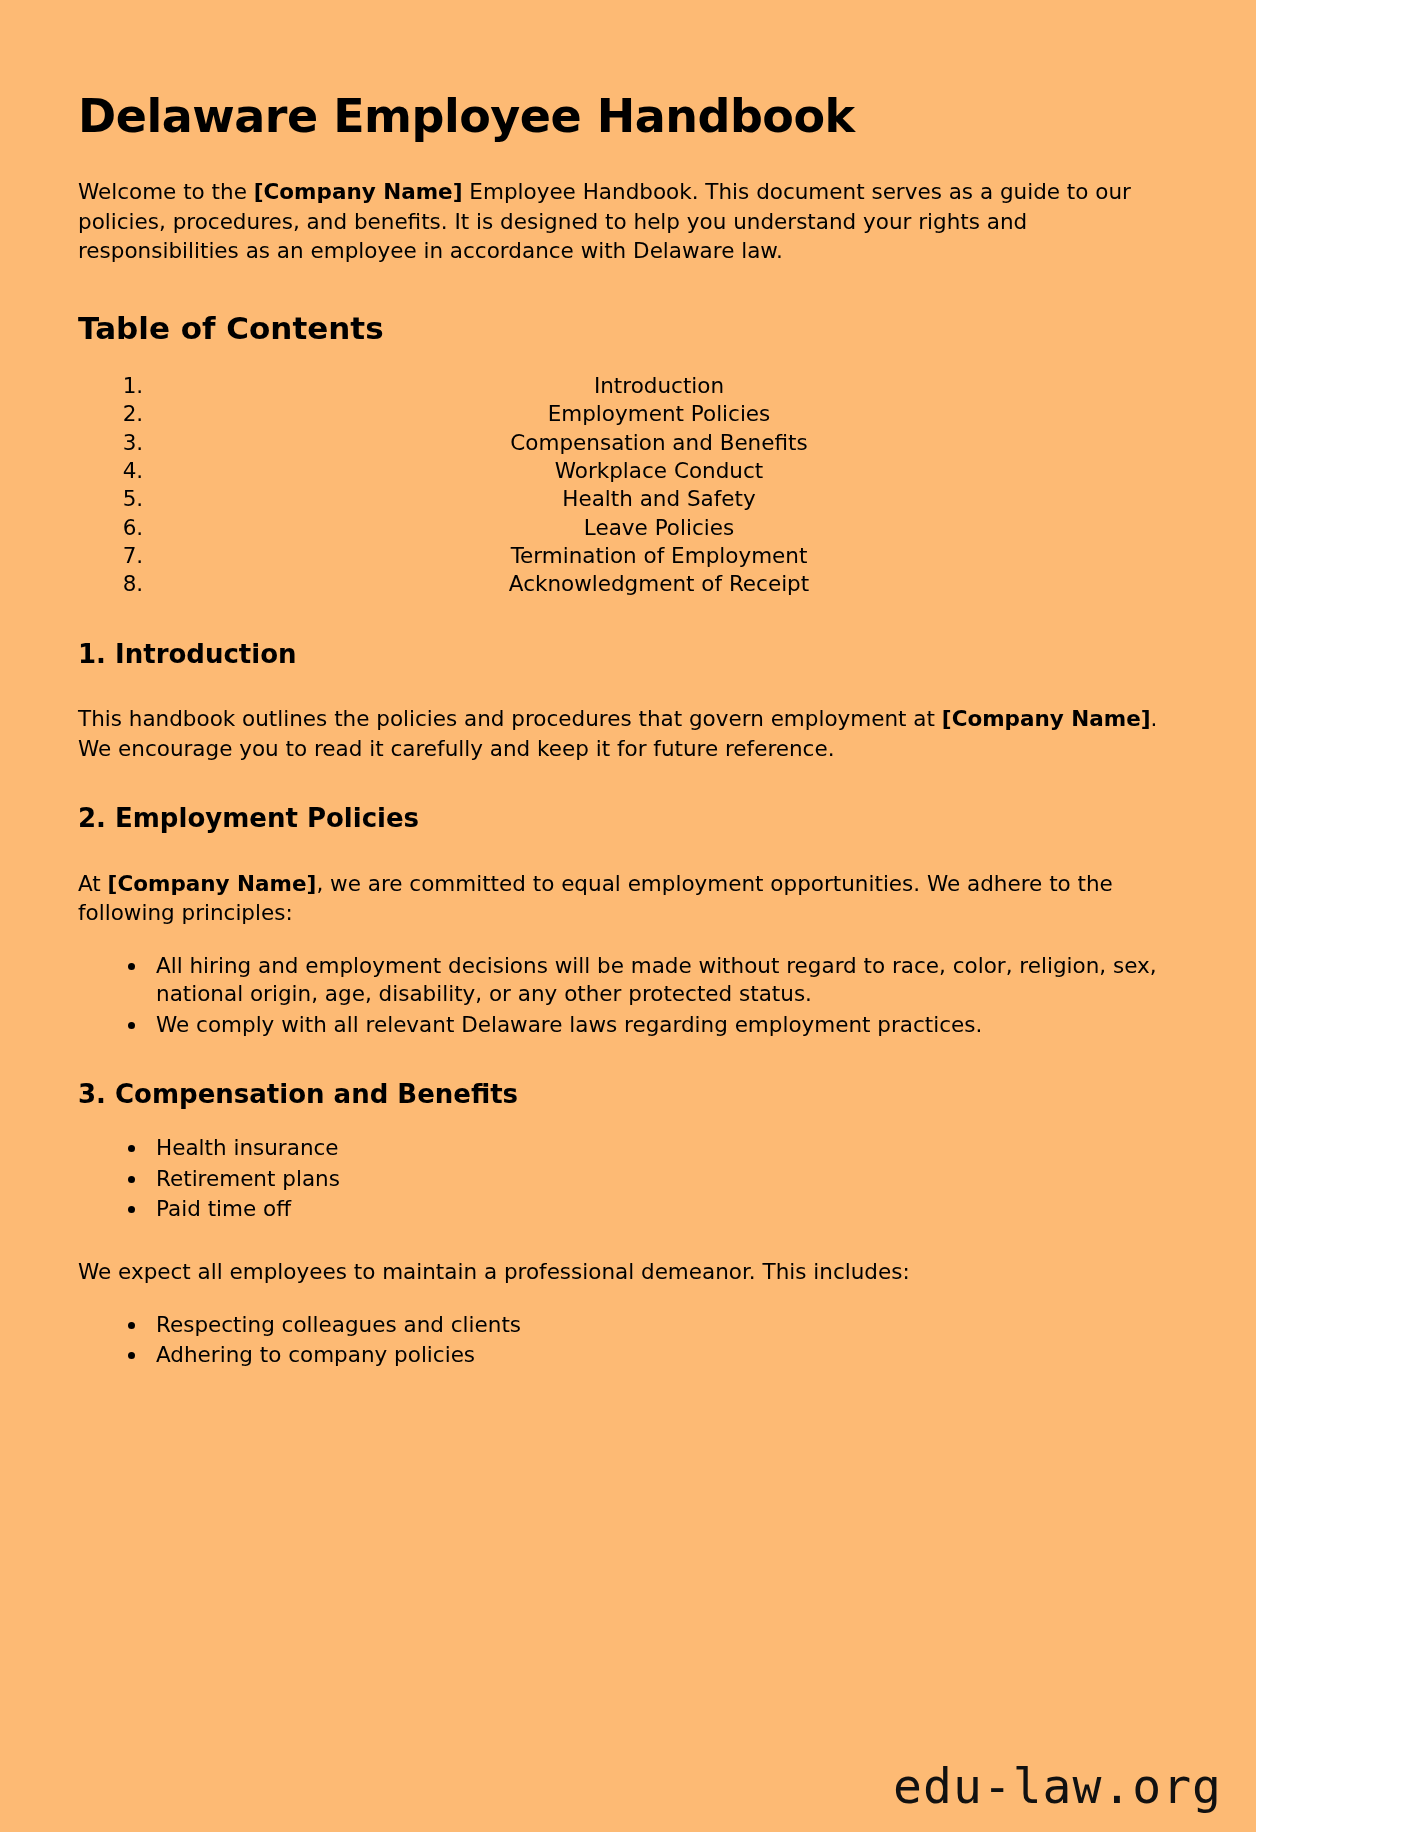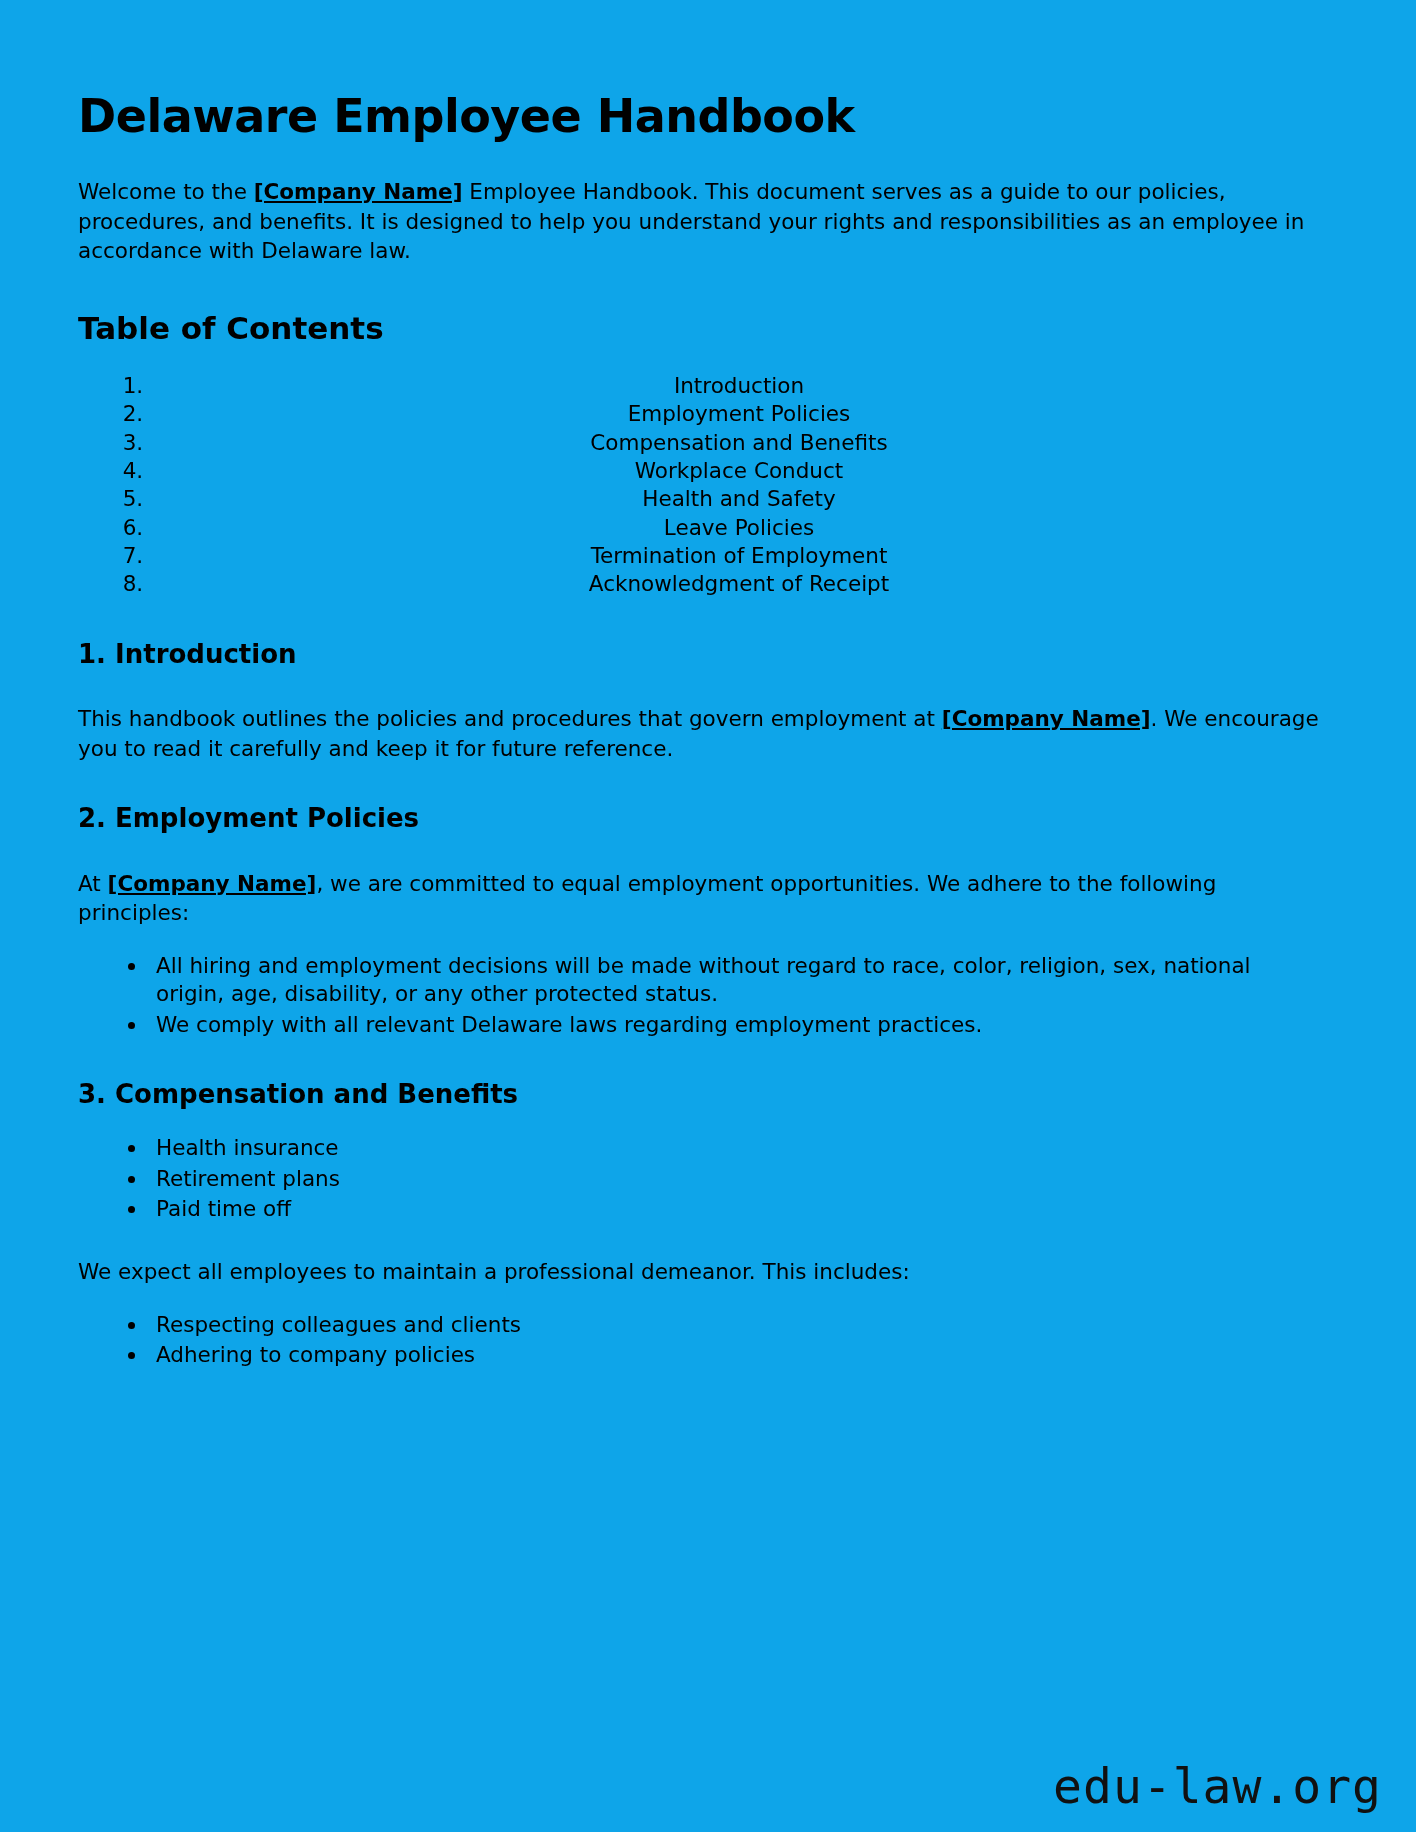--- a/index.html
+++ b/index.html
@@ -11,23 +11,23 @@
     width: 1416px;
     height: 1832px;
     font-family: "DejaVu Sans", sans-serif;
     color: #000000;
     position: relative;
     overflow: hidden;
   }
   .page {
     position: absolute;
     left: 0; top: 0;
-    width: 1416px;
+    width: 1256px;
     height: 1832px;
-    background: #0ea5e9;
+    background: #fdba74;
     box-sizing: border-box;
     padding: 78px 92px 0 78px;
   }
   h1.doc-title {
     font-size: 46px;
     font-weight: bold;
     letter-spacing: -0.5px;
     margin: 12px 0 0 0;
     line-height: 1.15;
   }
@@ -63,21 +63,21 @@
     margin: 24px 0 0 0;
     padding-left: 70px;
     font-size: 21.5px;
     line-height: 1.32;
     max-width: 1230px;
   }
   ul.bullets li {
     margin: 0 0 2px 0;
     padding-left: 8px;
   }
-  .bold { font-weight: bold; text-decoration: underline; }
+  .bold { font-weight: bold; }
   .watermark {
     position: absolute;
     right: 34px;
     bottom: 18px;
     font-family: "DejaVu Sans Mono", monospace;
     font-size: 48px;
     letter-spacing: 1px;
     color: #111111;
     white-space: nowrap;
   }

